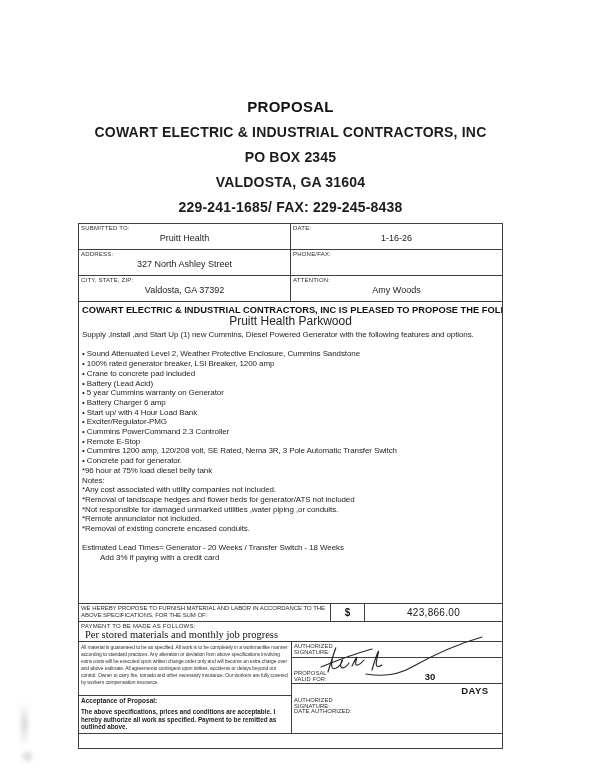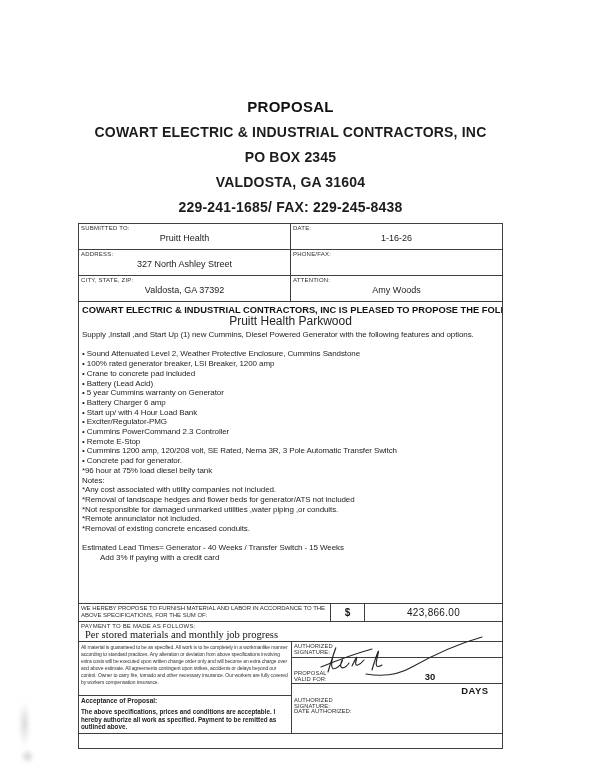--- a/index.html
+++ b/index.html
@@ -144,21 +144,21 @@
         <div class="bodyline">• Cummins 1200 amp, 120/208 volt, SE Rated, Nema 3R, 3 Pole Automatic Transfer Switch</div>
         <div class="bodyline">• Concrete pad for generator.</div>
         <div class="bodyline">*96 hour at 75% load diesel belly tank</div>
         <div class="bodyline">Notes:</div>
         <div class="bodyline">*Any cost associated with utility companies not included.</div>
         <div class="bodyline">*Removal of landscape hedges and flower beds for generator/ATS not included</div>
         <div class="bodyline">*Not responsible for damaged unmarked utilities ,water piping ,or conduits.</div>
         <div class="bodyline">*Remote annunciator not included.</div>
         <div class="bodyline">*Removal of existing concrete encased conduits.</div>
         <div class="sp"></div>
-        <div class="bodyline">Estimated Lead Times= Generator - 40 Weeks / Transfer Switch - 15 Weeks</div>
+        <div class="bodyline">Estimated Lead Times= Generator - 20 Weeks / Transfer Switch - 18 Weeks</div>
         <div class="bodyline cc-note">Add 3% if paying with a credit card</div>
       </div>
 
       <div class="sumrow">
         <div class="sum-label">WE HEREBY PROPOSE TO FURNISH MATERIAL AND LABOR IN ACCORDANCE TO THE ABOVE SPECIFICATIONS, FOR THE SUM OF:</div>
         <div class="sum-cur">$</div>
         <div class="sum-amt">423,866.00</div>
       </div>
 
       <div class="payrow">

